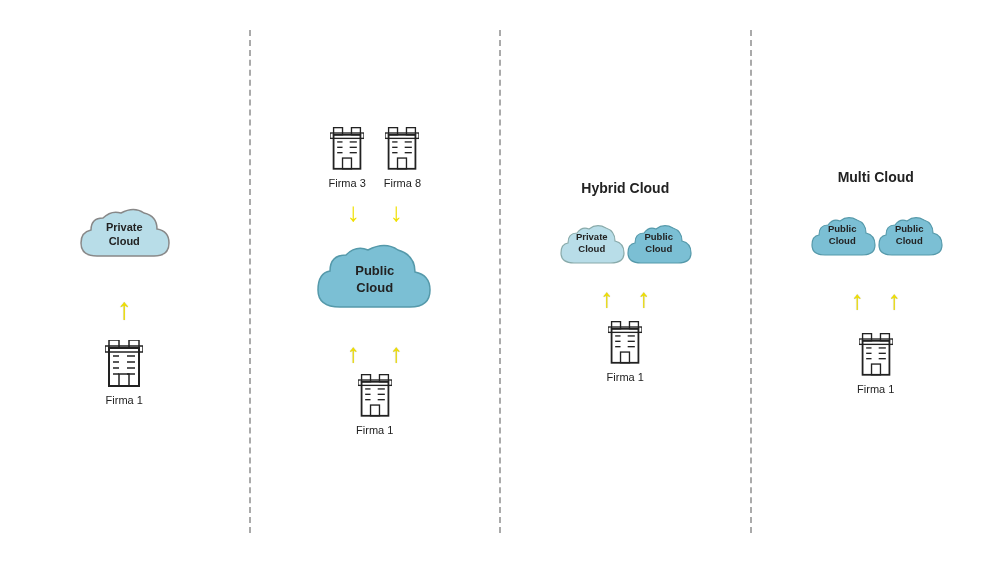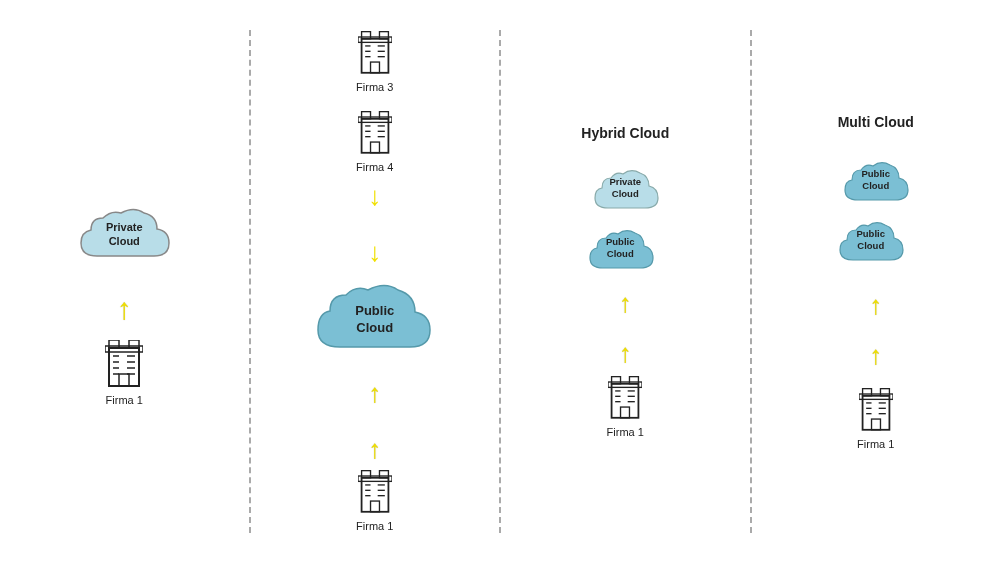--- a/index.html
+++ b/index.html
@@ -84,22 +84,22 @@
     .building-label {
       font-size: 11px;
       color: #222;
       margin-top: 4px;
       text-align: center;
     }
 
     
     .row {
       display: flex;
-      flex-direction: column;
-      align-items: center;
+      flex-direction: row;
+      align-items: flex-end;
       justify-content: center;
       gap: 16px;
     }
 
     .col {
       display: flex;
       flex-direction: column;
       align-items: center;
       justify-content: center;
     }
@@ -185,21 +185,21 @@
           <rect x="4" y="0" width="10" height="8" fill="none" stroke="#222" stroke-width="1.5"></rect>
           <rect x="24" y="0" width="10" height="8" fill="none" stroke="#222" stroke-width="1.5"></rect>
           <line x1="8" y1="16" x2="14" y2="16" stroke="#222" stroke-width="1.5"></line>
           <line x1="8" y1="22" x2="14" y2="22" stroke="#222" stroke-width="1.5"></line>
           <line x1="8" y1="28" x2="14" y2="28" stroke="#222" stroke-width="1.5"></line>
           <line x1="22" y1="16" x2="30" y2="16" stroke="#222" stroke-width="1.5"></line>
           <line x1="22" y1="22" x2="30" y2="22" stroke="#222" stroke-width="1.5"></line>
           <line x1="22" y1="28" x2="30" y2="28" stroke="#222" stroke-width="1.5"></line>
           <rect x="14" y="34" width="10" height="12" fill="none" stroke="#222" stroke-width="1.5"></rect>
         </svg>
-        <div class="building-label">Firma 4</div>
+        <div class="building-label">Firma 8</div>
       </div>
     </div>
 
     <div class="row" style="gap:30px;">
       <div class="arrow-down" style="color:#f0e000; font-size:26px;">↓</div>
       <div class="arrow-down" style="color:#f0e000; font-size:26px;">↓</div>
     </div>
 
     <div class="cloud" style="width:130px;height:95px; margin:2px 0;">
       <svg viewBox="0 0 130 95" width="130" height="95">

